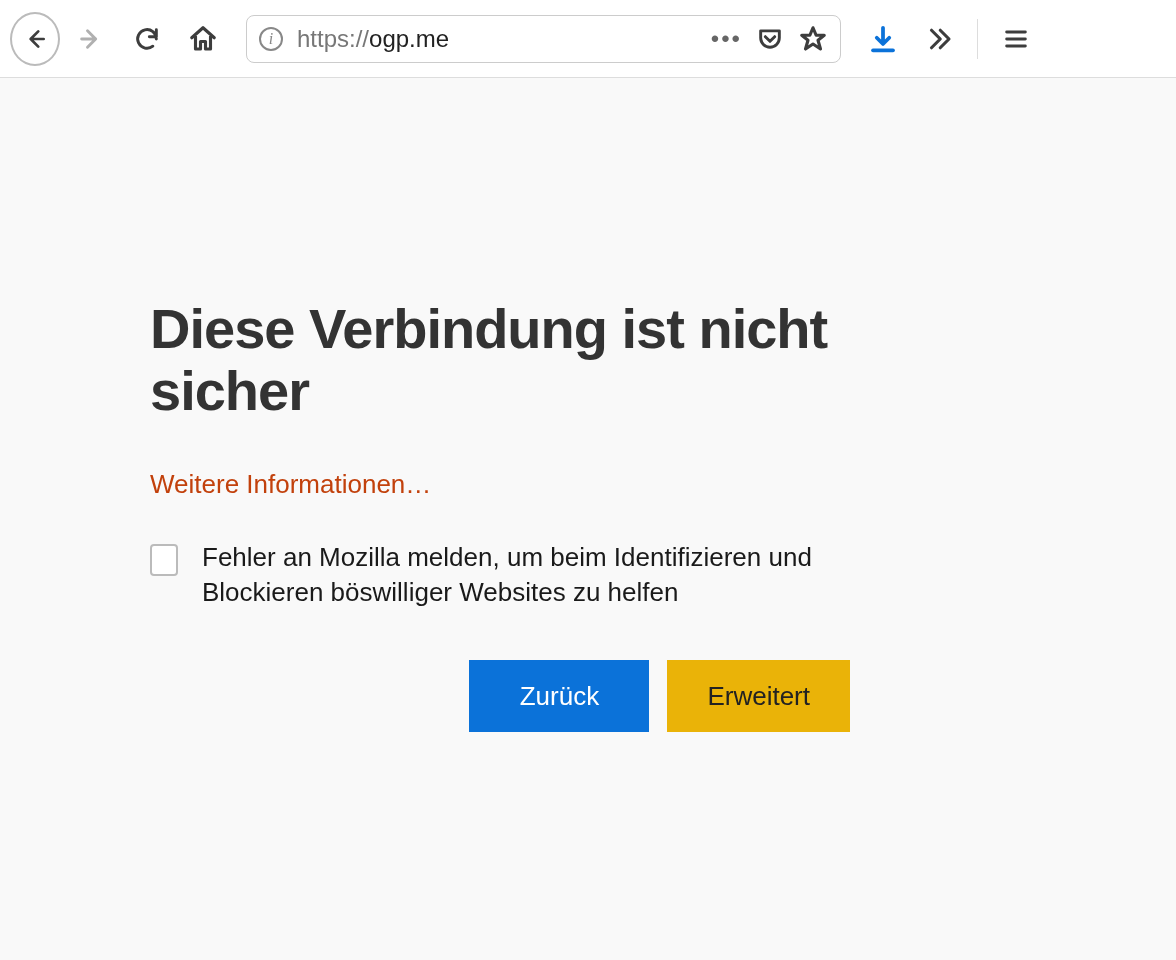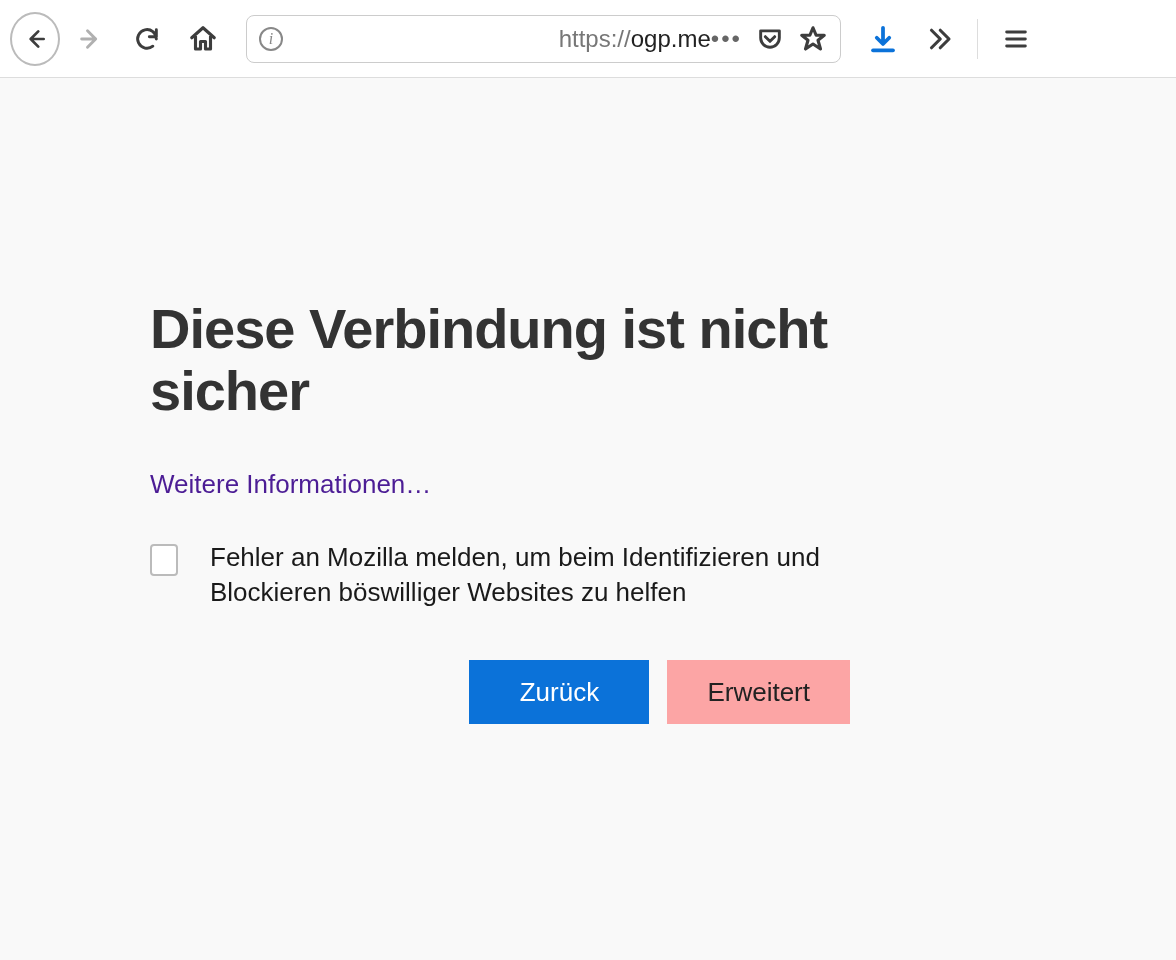--- a/index.html
+++ b/index.html
@@ -66,21 +66,20 @@
       color: #888;
       margin-right: 14px;
       flex-shrink: 0;
     }
     .url-text {
       font-size: 24px;
       color: #777;
       flex: 1;
       white-space: nowrap;
       overflow: hidden;
-      text-align: right;
     }
     .url-text .domain { color: #222; }
     .url-tail {
       display: flex;
       align-items: center;
       gap: 14px;
     }
     .dots {
       font-size: 24px;
       color: #666;
@@ -120,30 +119,30 @@
       line-height: 1.1;
     }
     .error-desc {
       font-size: 26px;
       color: #1a1a1a;
       line-height: 1.35;
       margin-bottom: 32px;
     }
     .error-link {
       font-size: 26px;
-      color: #4c1d95;
+      color: #c2410c;
       text-decoration: none;
       display: inline-block;
       margin-bottom: 40px;
       cursor: pointer;
     }
     .checkbox-row {
       display: flex;
       align-items: flex-start;
-      gap: 32px;
+      gap: 24px;
       margin-bottom: 50px;
     }
     .checkbox {
       width: 28px;
       height: 32px;
       border: 2px solid #bbb;
       border-radius: 4px;
       flex-shrink: 0;
       background: #fff;
       margin-top: 4px;
@@ -152,32 +151,32 @@
       font-size: 26px;
       color: #1a1a1a;
       line-height: 1.35;
     }
     .button-row {
       display: flex;
       justify-content: flex-end;
       gap: 18px;
     }
     .btn {
-      height: 64px;
+      height: 72px;
       padding: 0 40px;
       font-size: 26px;
       border: none;
       cursor: pointer;
       display: flex;
       align-items: center;
       justify-content: center;
       min-width: 180px;
     }
     .btn-primary { background: #0b72d9; color: #fff; }
-    .btn-secondary { background: #fca5a5; color: #222; }
+    .btn-secondary { background: #eab308; color: #222; }
   </style>
 </head>
 <body>
 
 <div class="toolbar">
   <div class="nav-btn">
     <div class="back-circle">
       <svg width="26" height="26" viewBox="0 0 24 24">
         <path class="icon-svg" d="M15 5l-7 7 7 7M8 12h12" stroke-linecap="round" stroke-linejoin="round"></path>
       </svg>

